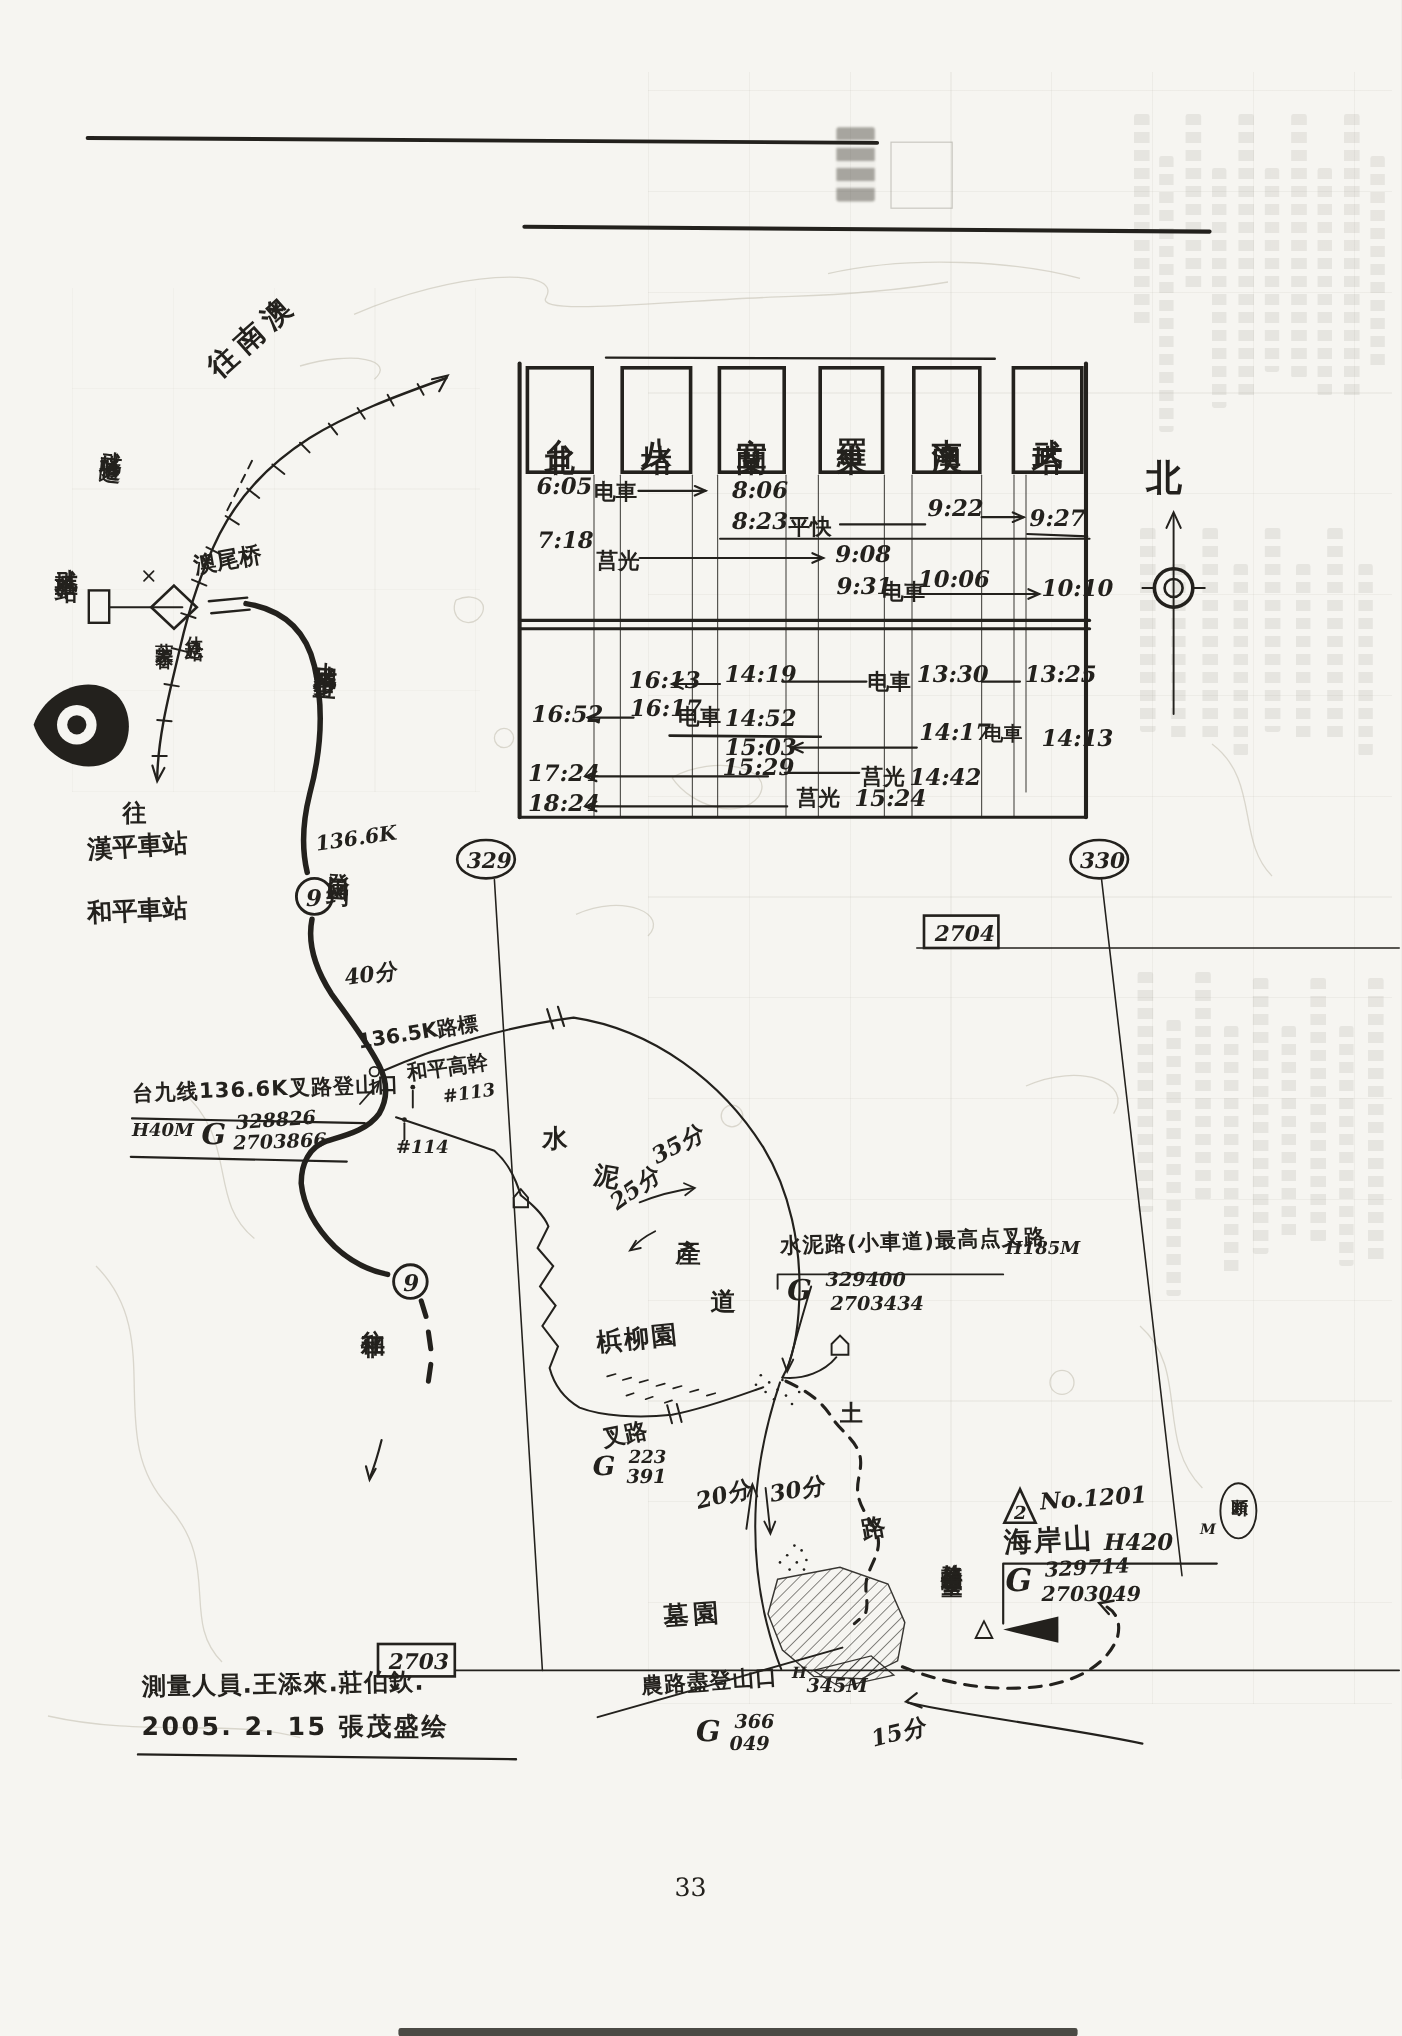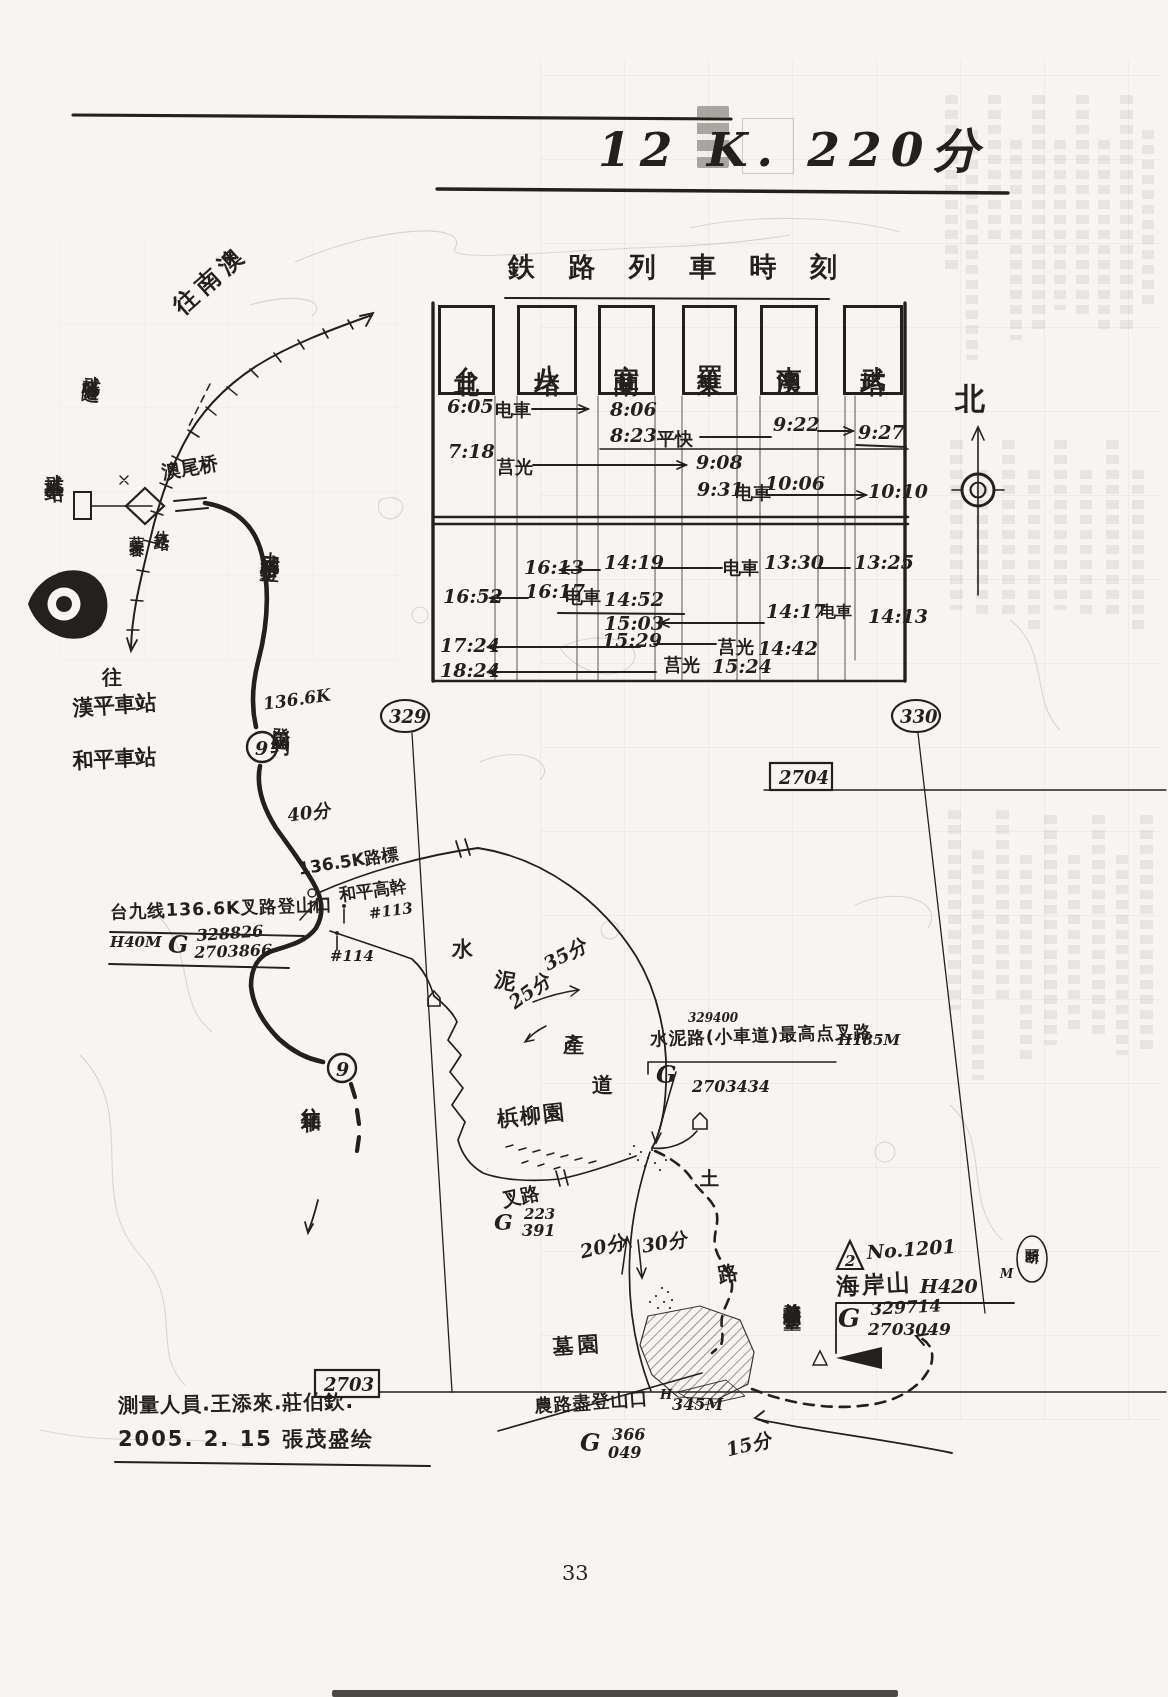--- a/index.html
+++ b/index.html
@@ -323,23 +323,21 @@
       <text x="336" y="1076" font-size="19">9</text>
       <text x="389" y="723" font-size="18">329</text>
       <text x="900" y="723" font-size="18">330</text>
       <text x="779" y="784" font-size="18">2704</text>
       <text x="324" y="1391" font-size="18">2703</text>
       <text x="845" y="1266" font-size="15">2</text>
     </g>
   </svg>
 
   <div class="lbl" style="left:442px;top:134px;font-size:38px;font-weight:700;letter-spacing:4px;"></div>
-  <div class="lbl num" style="left:598px;top:124px;font-size:47px;letter-spacing:9px;">12 K. 220分</div>
-
-  <div class="lbl" style="left:508px;top:252px;font-size:27px;font-weight:700;letter-spacing:12px;">鉄 路 列 車 時 刻</div>
+
   <div class="stbox" style="left:438px;top:305px;width:57px;height:90px;">
       <span>台北</span>
     </div>
   <div class="stbox" style="left:517px;top:305px;width:60px;height:90px;">
       <span>八堵</span>
     </div>
   <div class="stbox" style="left:598px;top:305px;width:57px;height:90px;">
       <span>宜蘭</span>
     </div>
   <div class="stbox" style="left:682px;top:305px;width:55px;height:90px;">
@@ -419,21 +417,21 @@
   <div class="lbl" style="left:452px;top:938px;font-size:21px;">水</div>
   <div class="lbl" style="left:497px;top:968px;font-size:21px;transform:rotate(10deg);">泥</div>
   <div class="lbl" style="left:563px;top:1034px;font-size:21px;">產</div>
   <div class="lbl" style="left:592px;top:1074px;font-size:21px;">道</div>
   <div class="lbl num" style="left:540px;top:956px;font-size:19px;transform:rotate(-28deg);">35分</div>
   <div class="lbl num" style="left:505px;top:996px;font-size:19px;transform:rotate(-36deg);">25分</div>
 
   <div class="lbl" style="left:650px;top:1030px;font-size:17.5px;transform:rotate(-2deg);letter-spacing:1px;">水泥路(小車道)最高点叉路</div>
   <div class="lbl num" style="left:838px;top:1032px;font-size:15px;">H185M</div>
   <div class="lbl num" style="left:656px;top:1062px;font-size:24px;">G</div>
-  <div class="lbl num" style="left:688px;top:1012px;font-size:12px;">329400</div>
+  <div class="lbl num" style="left:688px;top:1058px;font-size:16px;">329400</div>
   <div class="lbl num" style="left:692px;top:1078px;font-size:16px;">2703434</div>
 
   <div class="lbl" style="left:496px;top:1108px;font-size:21px;transform:rotate(-6deg);letter-spacing:2px;">梹柳園</div>
   <div class="lbl" style="left:500px;top:1190px;font-size:19px;transform:rotate(-12deg);">叉路</div>
   <div class="lbl num" style="left:494px;top:1210px;font-size:22px;">G</div>
   <div class="lbl num" style="left:524px;top:1206px;font-size:15px;">223</div>
   <div class="lbl num" style="left:522px;top:1222px;font-size:16px;">391</div>
 
   <div class="lbl num" style="left:578px;top:1242px;font-size:19px;transform:rotate(-14deg);">20分</div>
   <div class="lbl num" style="left:640px;top:1236px;font-size:19px;transform:rotate(-10deg);">30分</div>

